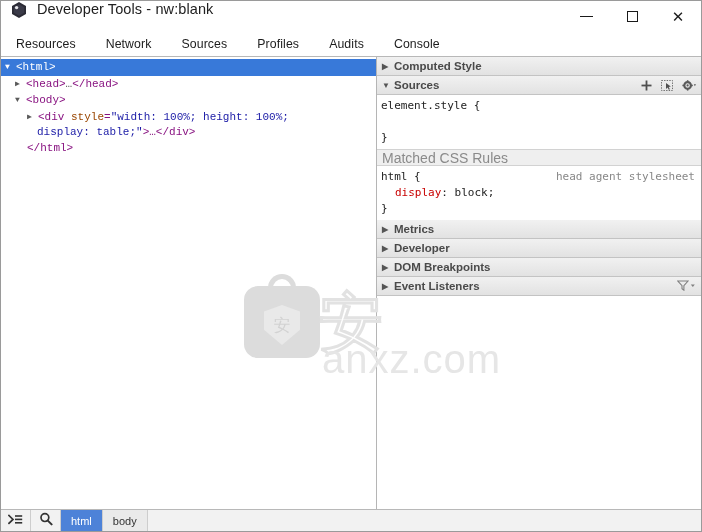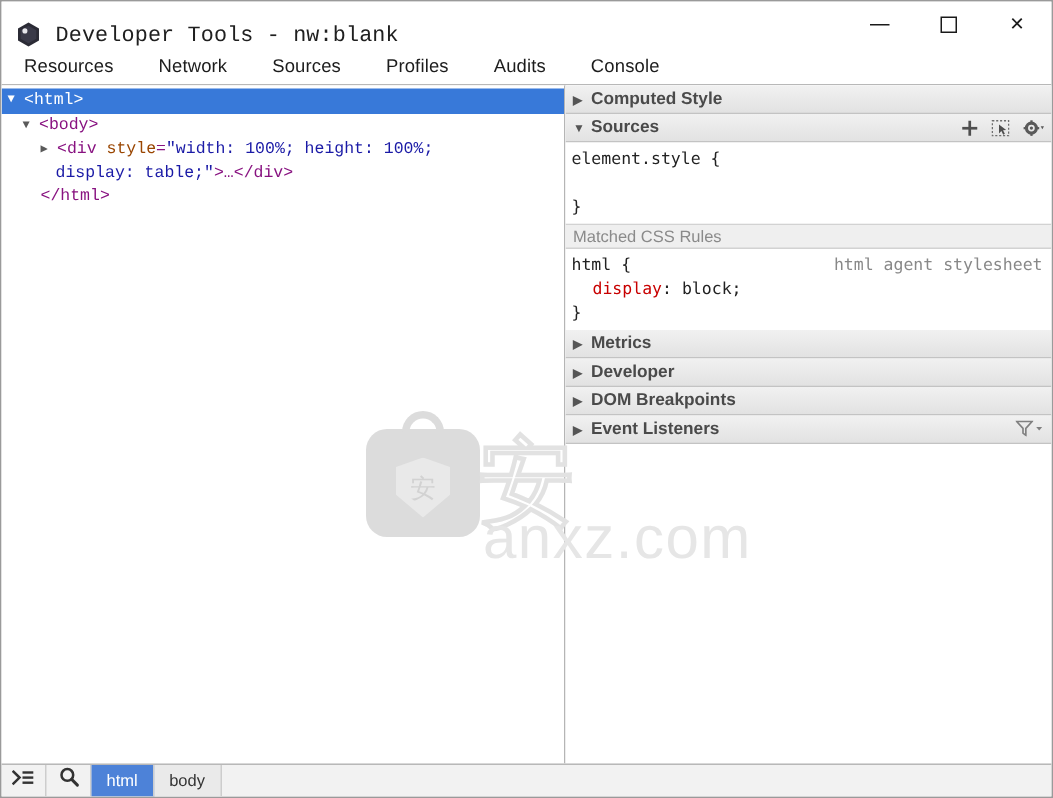--- a/index.html
+++ b/index.html
@@ -26,22 +26,21 @@
   }
 
   
   .titlebar {
     position: absolute;
     left: 0; top: 0;
     width: 700px;
     height: 31px;
     background: #ffffff;
     display: flex;
-    align-items: flex-end;
-    font-family: Liberation Mono, monospace;
+    align-items: flex-start;
   }
   .title-icon {
     width: 18px; height: 18px;
     margin-left: 9px;
     margin-right: 9px;
     flex: none;
     position: relative;
   }
   .title-text {
     font-size: 14.5px;
@@ -264,23 +263,22 @@
   }
   .rule-indent { padding-left: 14px; }
 
   .subhead {
     height: 17px;
     box-sizing: border-box;
     background: #efefef;
     border-top: 1px solid #d2d2d2;
     border-bottom: 1px solid #d2d2d2;
     display: flex;
-    align-items: center;
     padding-left: 5px;
-    font-size: 11px;
+    font-size: 14px;
     color: #8a8a8a;
     cursor: default;
   }
 
   .filter-ico {
     position: absolute;
     right: 5px;
     top: 3px;
     color: #7d7d7d;
     font-size: 11px;
@@ -432,20 +430,21 @@
       </div>
   </div>
 
   <div class="main">
 
     <div class="dom-pane">
       <div class="dom-tree">
 
         <div class="dom-row selected"><span class="arrow">▼</span><span class="tag">&lt;html&gt;</span></div>
 
+        <div class="dom-row indent1"><span class="arrow">▶</span><span class="tag">&lt;head&gt;</span><span class="ellip">…</span><span class="tag">&lt;/head&gt;</span></div>
 
         <div class="dom-row indent1"><span class="arrow">▼</span><span class="tag">&lt;body&gt;</span></div>
 
         <div class="dom-row indent2"><span class="arrow">▶</span><span class="tag">&lt;div</span><span> </span><span class="attr-name">style</span><span class="tag">=</span><span class="attr-val">"width: 100%; height: 100%;</span></div>
 
         <div class="dom-row indent3"><span class="attr-val">display: table;"</span><span class="tag">&gt;…&lt;/div&gt;</span></div>
 
 
         <div class="dom-row indent2"><span class="tag">&lt;/html&gt;</span></div>
 
@@ -500,21 +499,21 @@
         <div>&nbsp;</div>
         <div class="sel">}</div>
       </div>
 
       <div class="subhead">
         <span>Matched CSS Rules</span>
       </div>
 
       <div class="style-body">
         <div class="sel">html {</div>
-        <div class="src-label">html agent stylesheet</div>
+        <div class="src-label">head agent stylesheet</div>
         <div class="rule-indent"><span class="prop-name">display</span><span>: </span><span class="prop-val">block;</span></div>
         <div class="sel">}</div>
       </div>
 
       <div class="pane-header">
         <span class="tri">▶</span>
         <span class="ph-label">Metrics</span>
       </div>
 
       <div class="pane-header">

